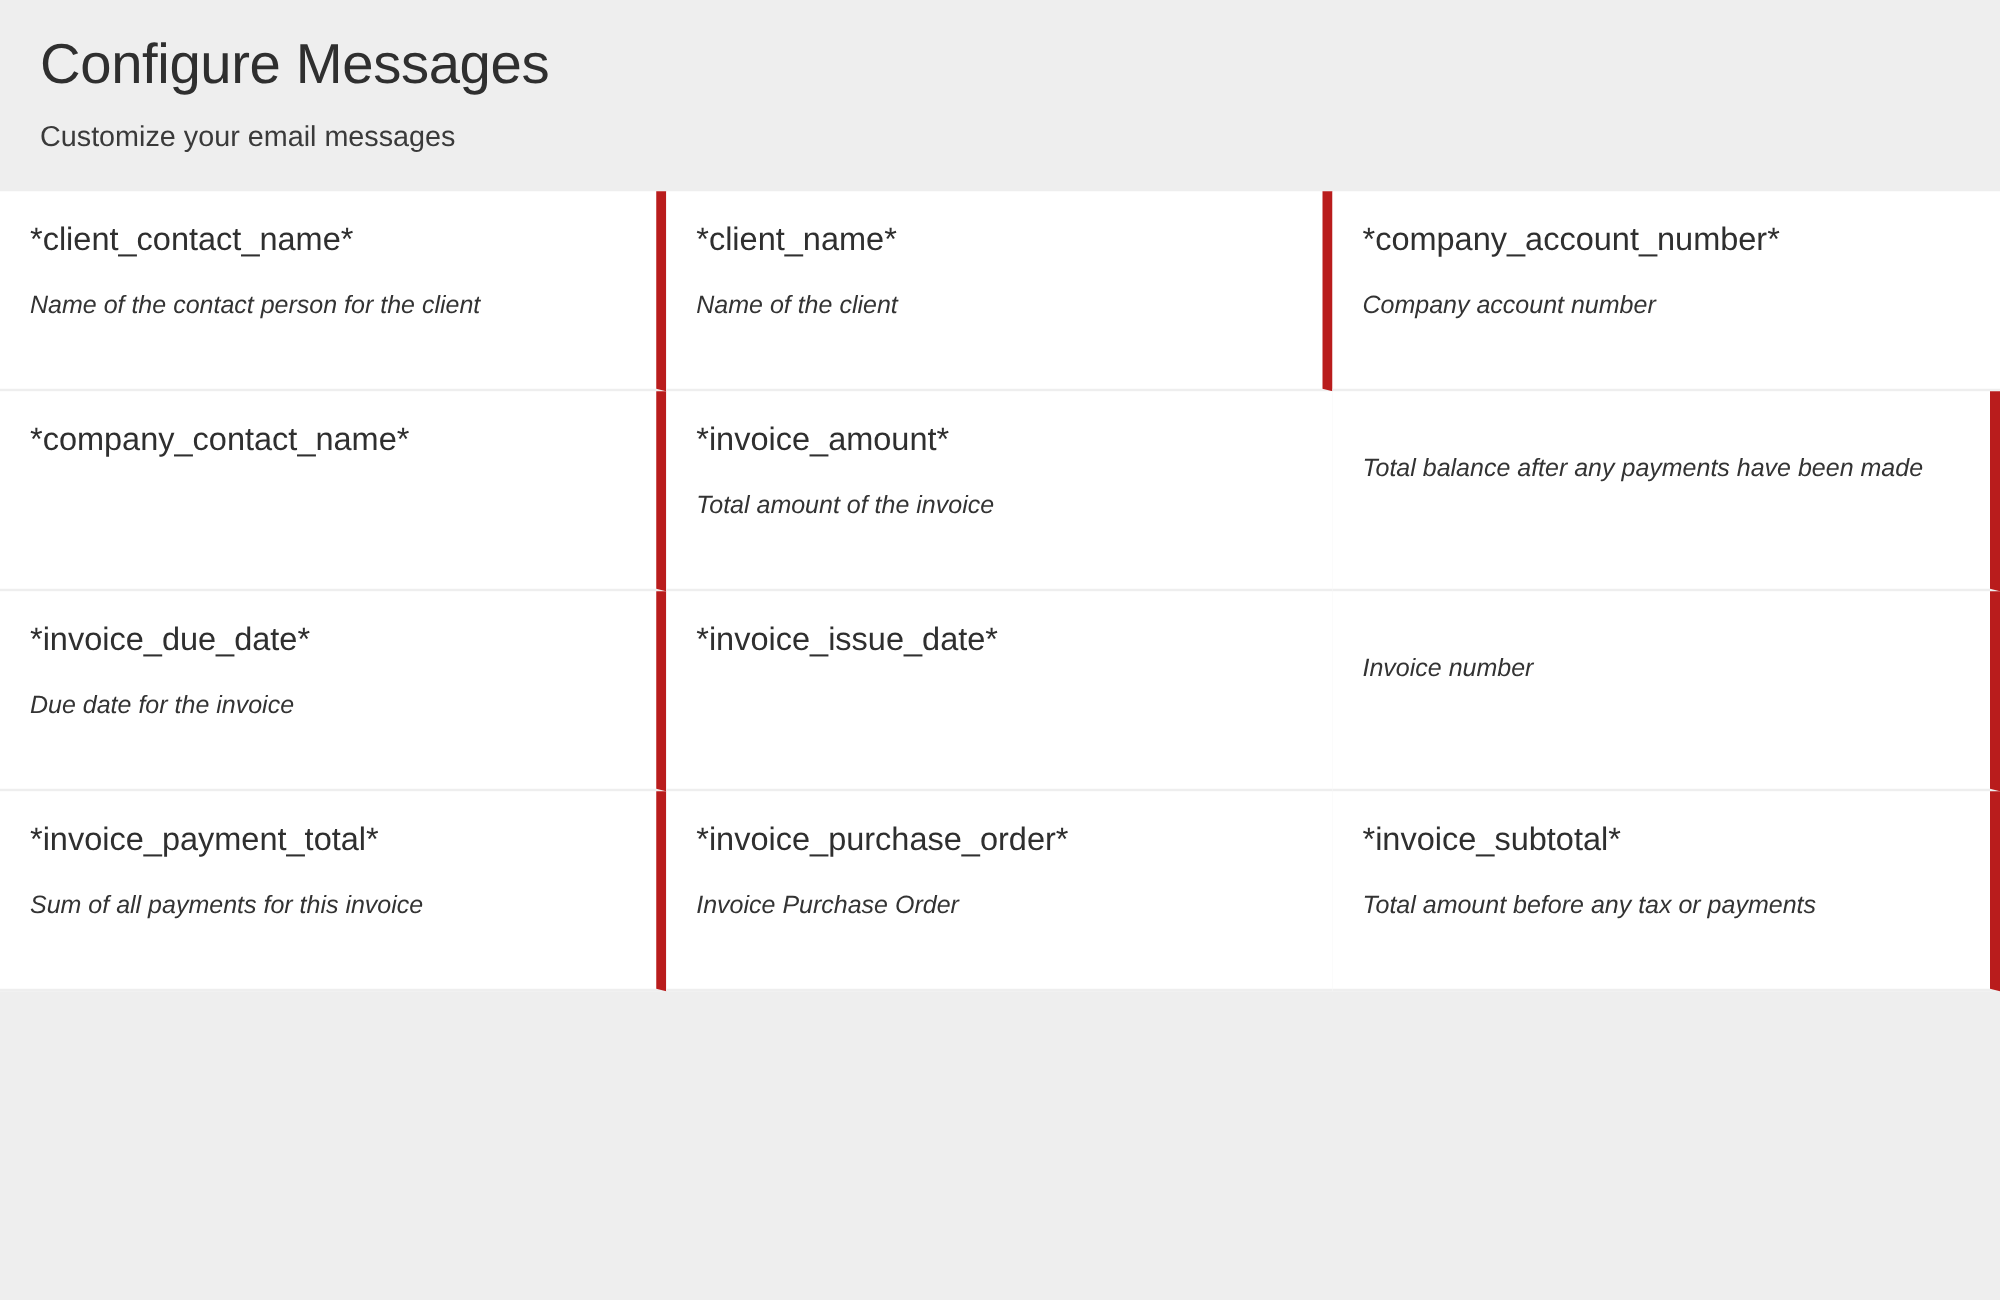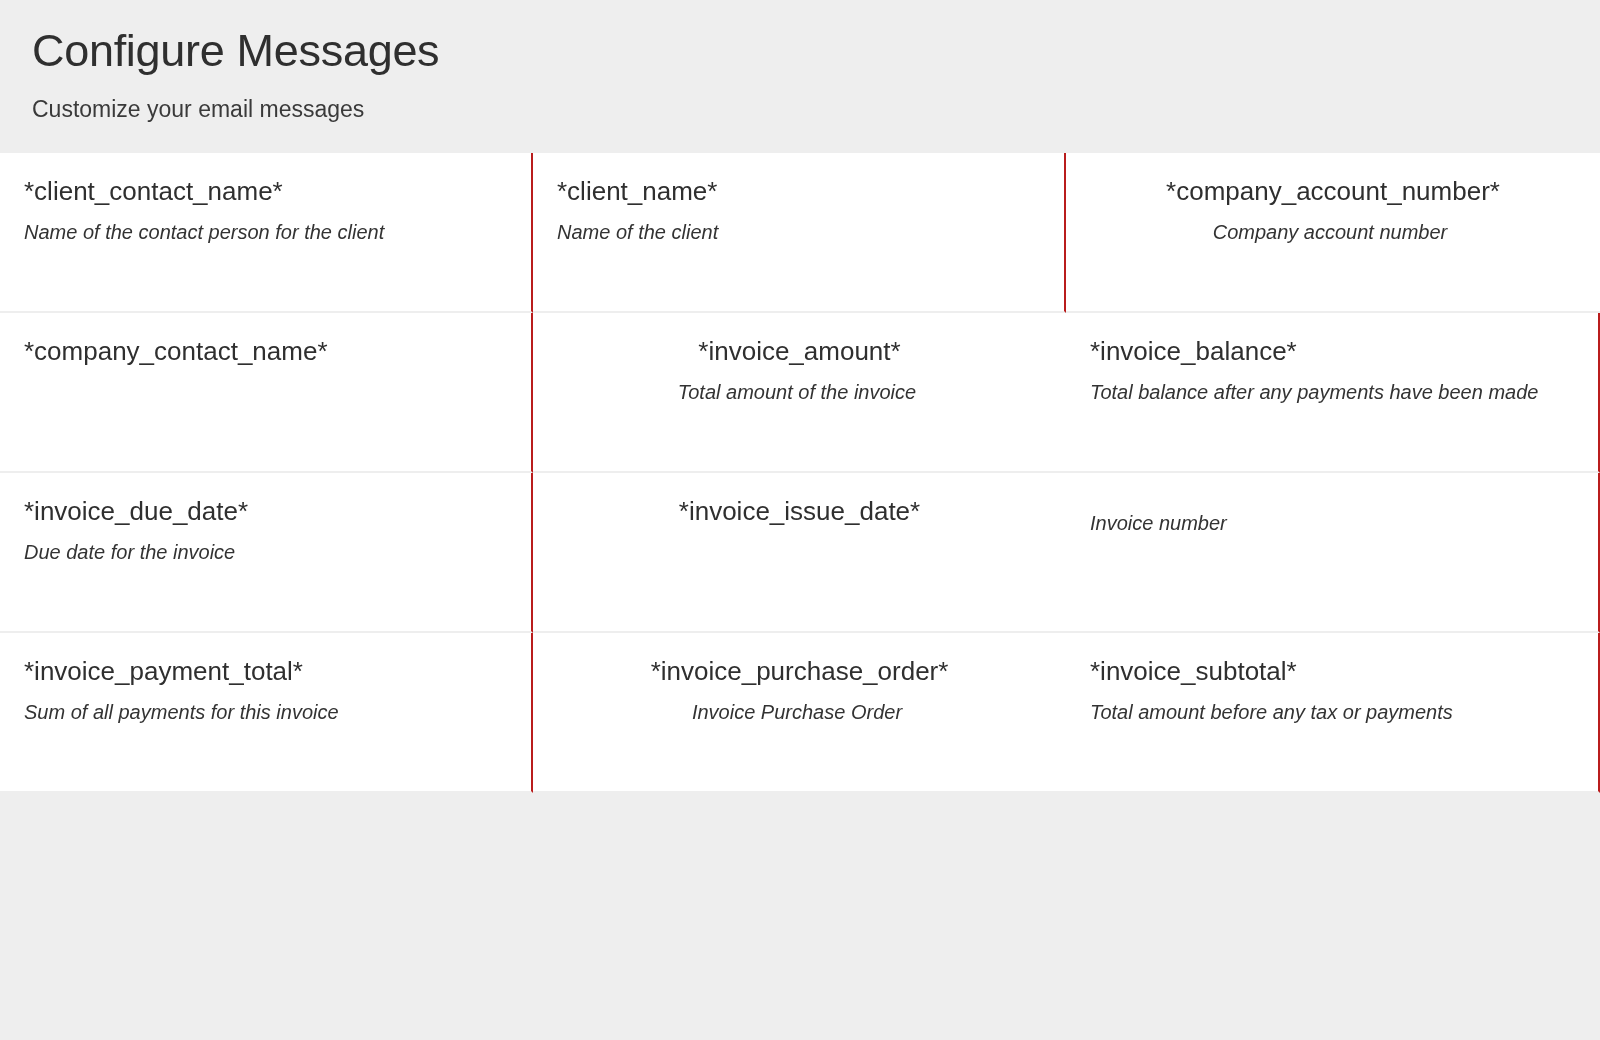--- a/index.html
+++ b/index.html
@@ -43,42 +43,41 @@
     display: grid;
     grid-template-columns: 533px 533px 534px;
     grid-auto-rows: minmax(0, auto);
     column-gap: 0;
     row-gap: 0;
     background: #eeeeee;
   }
   .var-card {
     background: #ffffff;
     box-sizing: border-box;
-    border-right: 2px solid #b91c1c;
+    border-right: 8px solid #b91c1c;
     border-bottom: 2px solid #eeeeee;
     padding: 24px 24px 26px 24px;
     min-height: 160px;
   }
   .var-card.last-col {
     border-right: none;
-    text-align: center;
   }
   .var-name {
     font-size: 26px;
     font-weight: 400;
     color: #2f2f2f;
     line-height: 1.15;
     white-space: nowrap;
   }
   .var-desc {
     font-size: 20px;
     font-style: italic;
     color: #333333;
     line-height: 1.45;
-    margin-top: 12px;
+    margin-top: 24px;
     max-width: 480px;
   }
   .spacer-cell {
     background: #eeeeee;
   }
 </style>
 </head>
 <body>
 
 <div class="page">
@@ -105,21 +104,20 @@
 
     <div class="var-card row-2">
       <div class="var-name">*company_contact_name*</div>
     </div>
     <div class="var-card row-2 last-col">
       <div class="var-name">*invoice_amount*</div>
       <div class="var-desc">Total amount of the invoice</div>
     </div>
 
     <div class="var-card row-3">
-      <div class="var-name">*invoice_balance*</div>
       <div class="var-desc">Total balance after any payments have been made</div>
     </div>
     <div class="var-card row-3">
       <div class="var-name">*invoice_due_date*</div>
       <div class="var-desc">Due date for the invoice</div>
     </div>
     <div class="var-card row-3 last-col">
       <div class="var-name">*invoice_issue_date*</div>
     </div>
 

